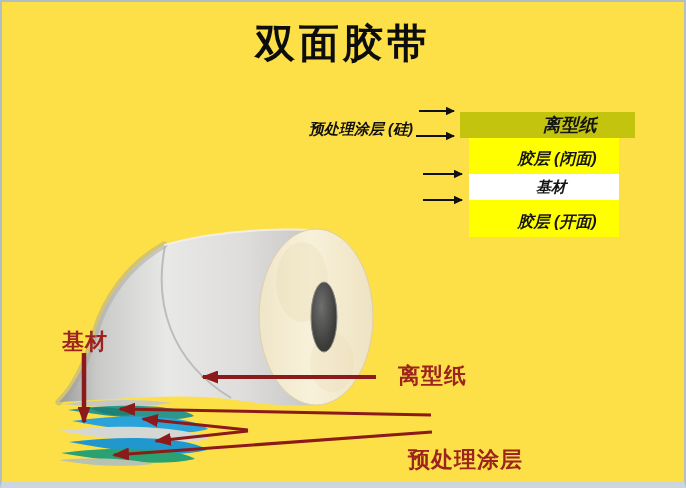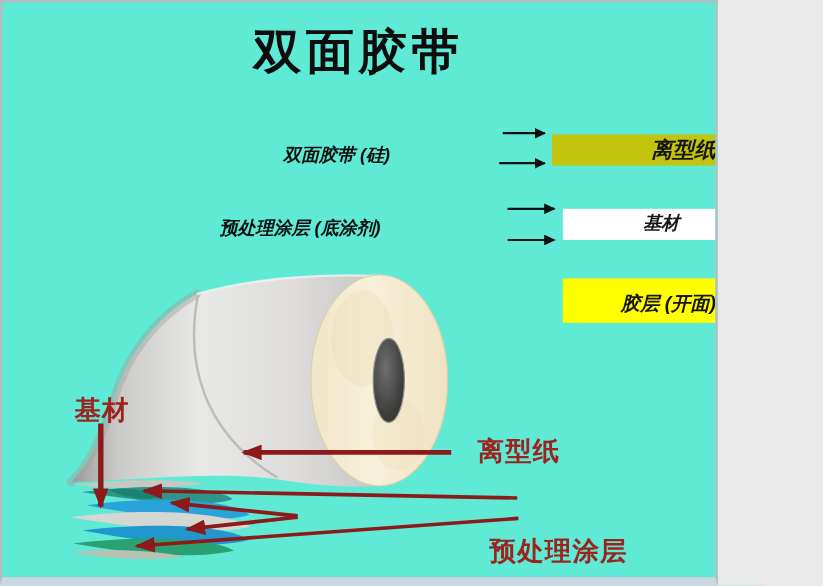--- a/index.html
+++ b/index.html
@@ -1,37 +1,37 @@
 <!DOCTYPE html>
 <html><head>
 <meta charset="utf-8">
 <style>
   html,body{margin:0;padding:0;background:#e9e9e9;}
   .canvas{
-    position:relative;width:598px;height:488px;box-sizing:border-box;
-    background:#5eead4;border:2px solid #b3bec4;border-bottom:7px solid #ccd6df;
+    position:relative;width:686px;height:488px;box-sizing:border-box;
+    background:#fde047;border:2px solid #b3bec4;border-bottom:7px solid #ccd6df;
     overflow:hidden;font-family:"Liberation Sans","DejaVu Sans",sans-serif;
   }
   .title{
     position:absolute;left:0;right:0;top:14px;text-align:center;
     font-family:"DejaVu Serif","Liberation Serif",serif;
     font-size:40px;font-weight:bold;color:#0d0d0d;letter-spacing:4px;
   }
   .stack-layer{
     position:absolute;box-sizing:border-box;text-align:center;
     font-weight:bold;font-style:italic;color:#151515;
   }
   .layer-release{left:458px;top:110px;width:175px;height:26px;background:#c2c40d;
     line-height:26px;font-size:18px;padding-left:44px;}
   .layer-adh1{left:467px;top:136px;width:150px;height:36px;background:#ffff00;
     line-height:42px;font-size:16px;padding-left:26px;}
   .layer-sub{left:467px;top:172px;width:150px;height:26px;background:#ffffff;
     line-height:26px;font-size:15px;padding-left:14px;}
   .layer-adh2{left:467px;top:198px;width:150px;height:37px;background:#ffff00;
-    line-height:44px;font-size:16px;padding-left:26px;margin-top:32px;}
+    line-height:44px;font-size:16px;padding-left:26px;}
   .stack-label{
     position:absolute;font-weight:bold;font-style:italic;font-size:15px;color:#101010;
     white-space:nowrap;
   }
   .stack-label.l1{right:271px;top:118px;}
   .stack-label.l2{right:279px;top:179px;}
   .red-label{
     position:absolute;font-weight:bold;color:#9c231e;white-space:nowrap;
     font-size:22px;letter-spacing:1px;
   }
@@ -44,29 +44,31 @@
 </head>
 <body>
 
 <div class="canvas">
 
   <div class="title">双面胶带</div>
 
   <div class="stack-layer layer-release">
     <span>离型纸</span>
   </div>
+  <div class="stack-layer layer-adh1">
+    <span>胶层 (闭面)</span>
+  </div>
   <div class="stack-layer layer-sub">
     <span>基材</span>
   </div>
   <div class="stack-layer layer-adh2">
     <span>胶层 (开面)</span>
   </div>
 
-  <div class="stack-label l1">双面胶带 (硅)</div>
-  <div class="stack-label l2">预处理涂层 (底涂剂)</div>
+  <div class="stack-label l1">预处理涂层 (硅)</div>
 
   <svg class="art" width="686" height="488" viewBox="0 0 686 488">
     <defs>
       <linearGradient id="bodyGrad" x1="0" y1="0" x2="1" y2="0">
         <stop offset="0" stop-color="#9b9b99"></stop>
         <stop offset="0.15" stop-color="#c9c9c7"></stop>
         <stop offset="0.42" stop-color="#e8e8e6"></stop>
         <stop offset="0.72" stop-color="#dedddb"></stop>
         <stop offset="1" stop-color="#c6c6c4"></stop>
       </linearGradient>

